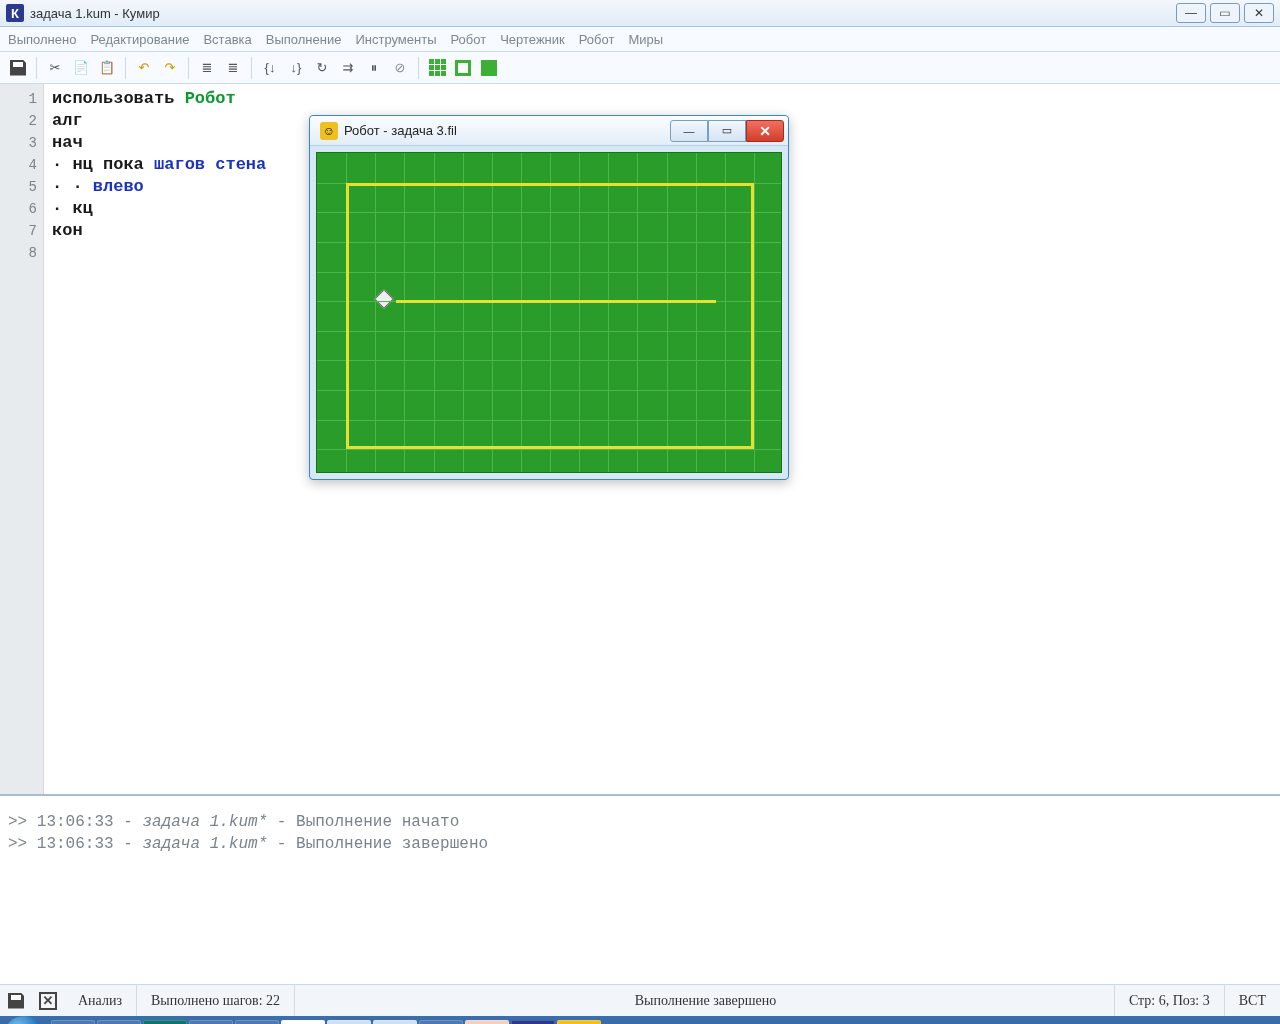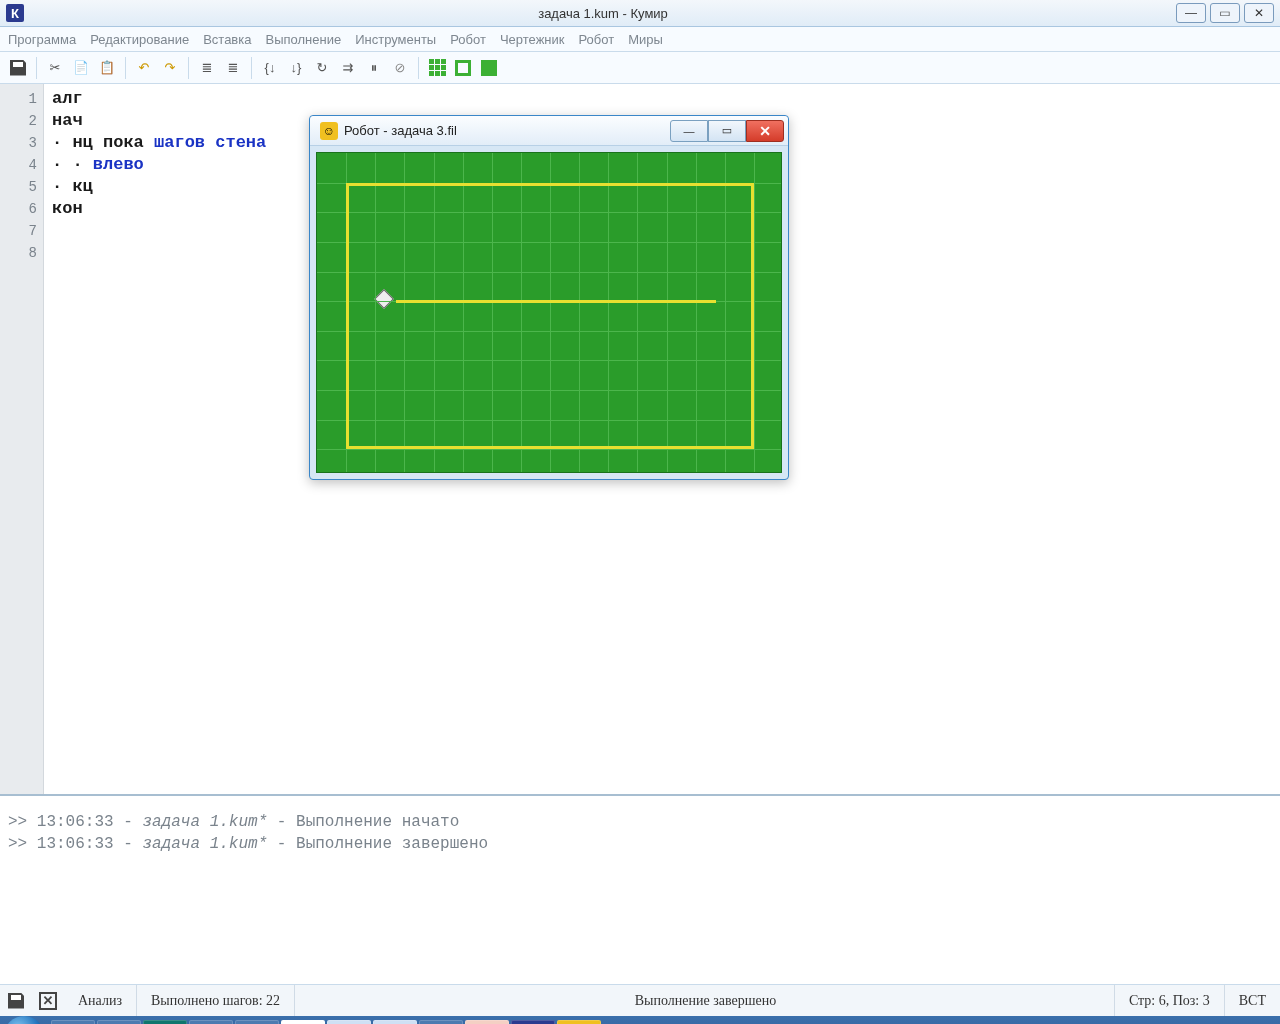--- a/index.html
+++ b/index.html
@@ -1,21 +1,21 @@
 <!DOCTYPE html>
 <html><head>
 <meta charset="utf-8">
 <style>
   * { box-sizing: border-box; margin: 0; padding: 0; }
   body { font-family: "Segoe UI", Tahoma, sans-serif; font-size: 13px; background: #d6e7f5; width:1280px; height:1024px; overflow:hidden; position:relative; }
 
   
   .titlebar { height: 27px; background: linear-gradient(#f3f7fb,#e0ecf7); display:flex; align-items:center; padding:0 6px; border-bottom:1px solid #a9c6e0; }
   .titlebar .k-icon { width:18px; height:18px; background:#2b3a8f; color:#fff; font-weight:bold; display:flex; align-items:center;justify-content:center; border-radius:2px; font-size:13px; margin-right:6px;}
-  .titlebar .title-text { flex:1; color:#333;text-align:center; }
+  .titlebar .title-text { flex:1; color:#333; }
   .win-btns { display:flex; gap:4px; }
   .win-btn { width:30px; height:20px; border:1px solid #7a9bbd; border-radius:3px; display:flex; align-items:center; justify-content:center; background:#eef4fb; color:#444; font-size:12px;}
   .win-btn.close { color:#333;}
   
   
   .menubar { height:25px; background:#f7fbff; border-bottom:1px solid #c9dbeb; display:flex; align-items:center; padding:0 8px; gap:14px; color:#7e8790; font-size:13px;}
   .menubar span { cursor:default; }
 
   
   .toolbar { height:32px; background:#f7fbff; border-bottom:1px solid #c9dbeb; display:flex; align-items:center; padding:0 6px; gap:2px;}
@@ -79,21 +79,21 @@
   <div class="k-icon">К</div>
   <div class="title-text">задача 1.kum - Кумир</div>
   <div class="win-btns">
     <div class="win-btn">—</div>
     <div class="win-btn">▭</div>
     <div class="win-btn close">✕</div>
   </div>
 </div>
 
 <div class="menubar">
-  <span>Программа</span>
+  <span>Выполнено</span>
   <span>Редактирование</span>
   <span>Вставка</span>
   <span>Выполнение</span>
   <span>Инструменты</span>
   <span>Робот</span>
   <span>Чертежник</span>
   <span>Робот</span>
   <span>Миры</span>
 </div>
 
@@ -145,20 +145,21 @@
     <div>1</div>
     <div>2</div>
     <div>3</div>
     <div>4</div>
     <div>5</div>
     <div>6</div>
     <div>7</div>
     <div>8</div>
   </div>
   <div class="code">
+    <div><span>использовать </span><span class="green">Робот</span></div>
     <div>алг</div>
     <div>нач</div>
     <div><span>· нц пока </span><span class="blue">шагов стена</span></div>
     <div><span>· · </span><span class="blue">влево</span></div>
     <div>· кц</div>
     <div>кон</div>
     <div></div>
   </div>
 </div>
 

